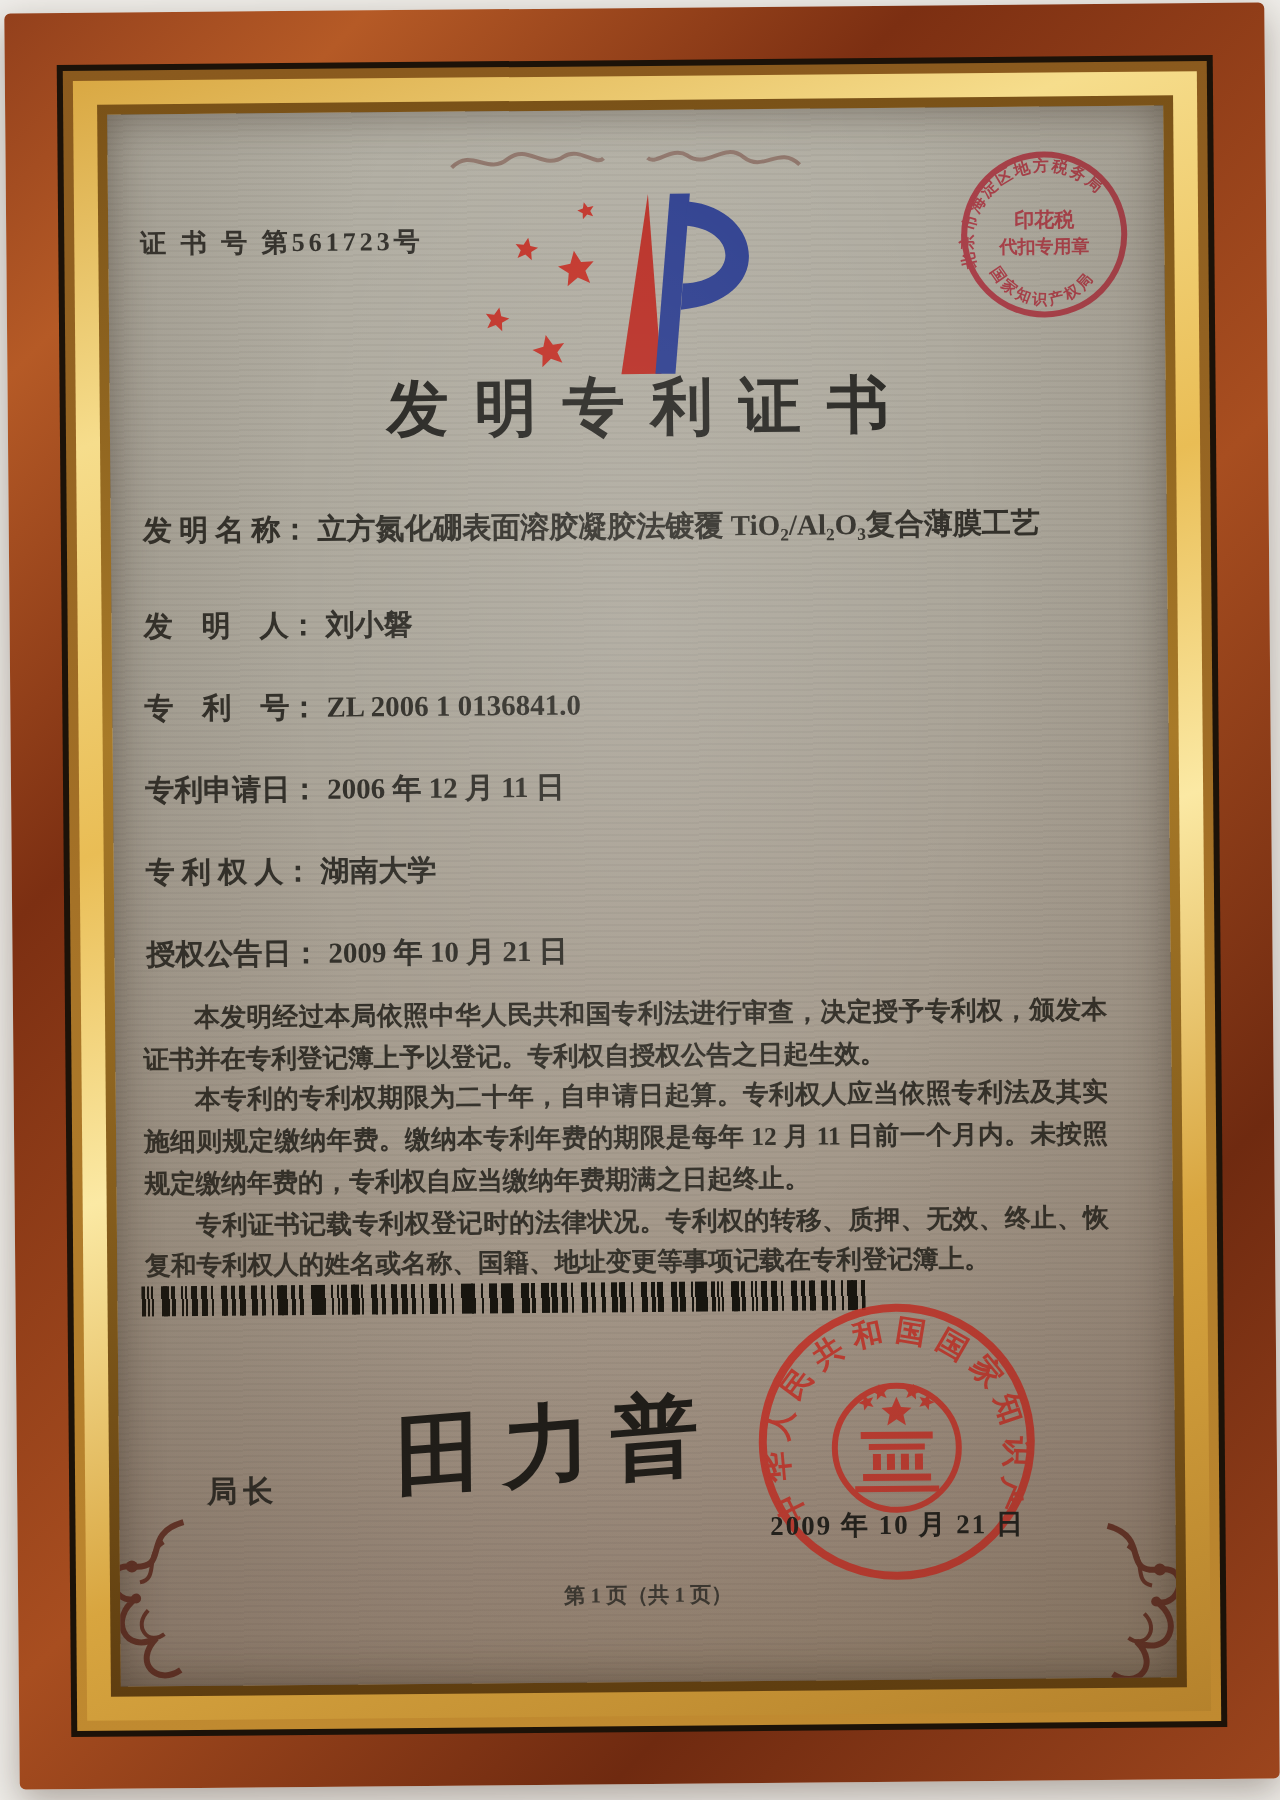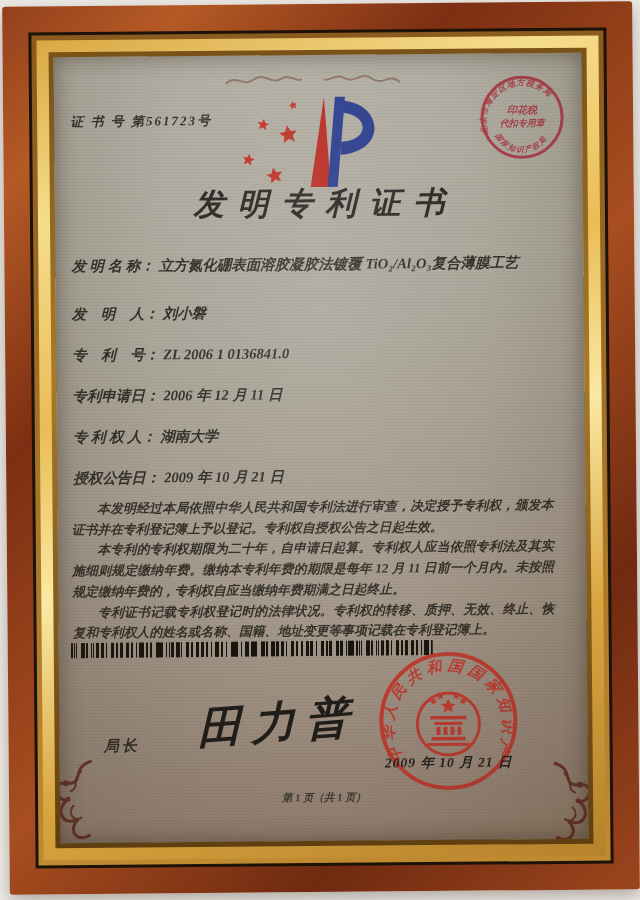--- a/index.html
+++ b/index.html
@@ -2,21 +2,21 @@
 <html><head>
 <meta charset="utf-8">
 <style>
   html,body{margin:0;padding:0;}
   body{
     width:640px;height:900px;overflow:hidden;
     background:#efede9;
     font-family:"Liberation Serif","DejaVu Serif",serif;
     position:relative;
   }
-  .photo{position:absolute;inset:0;font-style:italic;}
+  .photo{position:absolute;inset:0;}
   
   .frame-wood{
     position:absolute;left:6px;top:4px;right:4px;bottom:8px;
     background:linear-gradient(135deg,#93401c 0%,#b55a26 12%,#7c2f12 30%,#a84e20 55%,#6f2a10 78%,#9c451d 100%);
     border-radius:3px;
     transform:rotate(-0.5deg);
     box-shadow:0 6px 18px rgba(50,30,15,.35);
   }
   .frame-gap{position:absolute;inset:26px;background:#1c1208;}
   .frame-gold-outer{

